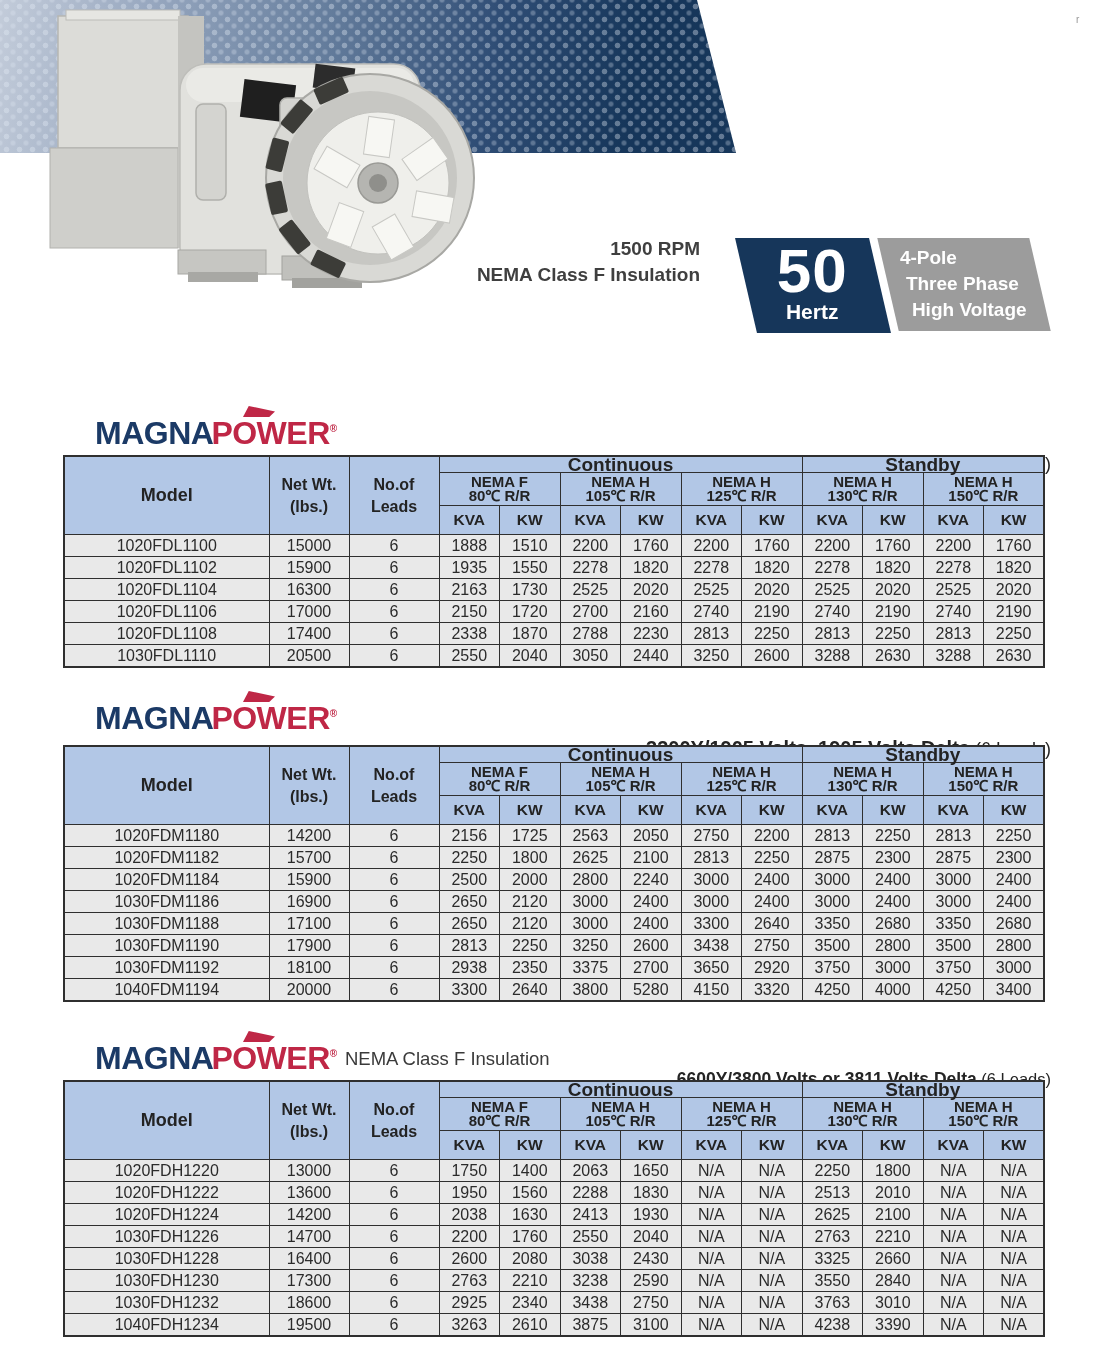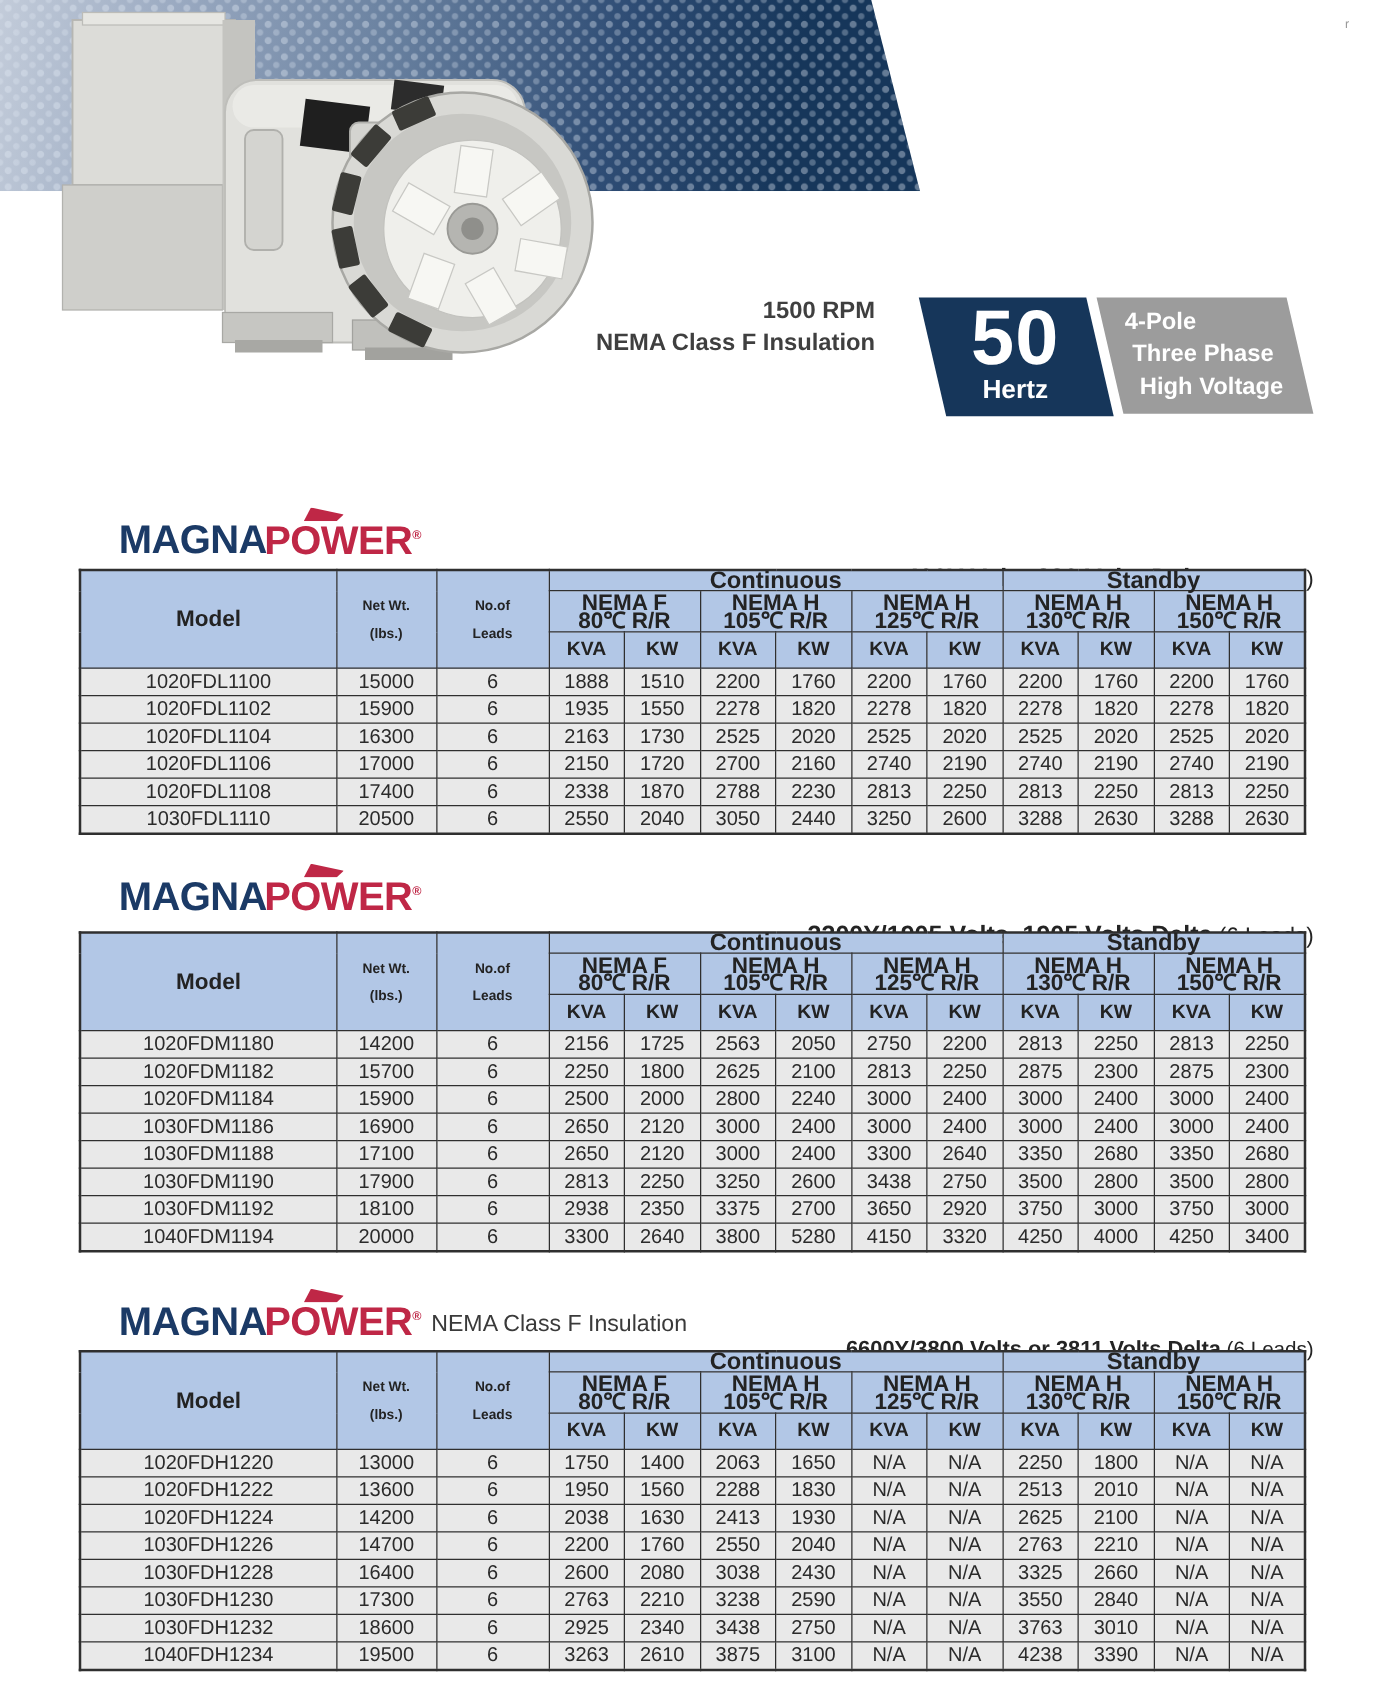--- a/index.html
+++ b/index.html
@@ -50,25 +50,25 @@
   #title3 .suffix{font-size:16.5px}
   .pre-title{position:absolute;left:345px;top:1048px;font-size:18.5px;color:#3a3a3a;}
   
   .tbl{position:absolute;left:63px;border-collapse:collapse;table-layout:fixed;width:980px;}
   #table1{top:455px}#table2{top:745px}#table3{top:1080px}
   .tbl th,.tbl td{border:1.5px solid #2f2f2f;text-align:center;vertical-align:middle;padding:0;}
   .tbl{border:2.5px solid #2f2f2f;}
   .tbl th{background:var(--hdr-blue,#b2c7e6);font-weight:bold;color:#232323;}
   .tbl td{background:var(--cell-gray,#e9e9e9);font-size:16px;height:21px;line-height:21px;color:#2b2b2b;}
   .h-group{height:15px;font-size:19px;line-height:15px;}
-  .h-nema{height:32px;font-size:18px;line-height:14.5px;}
+  .h-nema{height:32px;font-size:15px;line-height:14.5px;}
   .h-nema span{display:block;}
   .h-unit{height:28px;font-size:15.5px;}
   .h-model{font-size:18px;}
-  .h-two{font-size:11px;line-height:22px;}
+  .h-two{font-size:16px;line-height:22px;}
   .h-two span{display:block;}
 </style>
 </head>
 <body>
 
 <div class="banner"></div>
 <div class="corner-r">r</div>
 
 <svg class="gen" viewBox="0 0 455 288">
 

